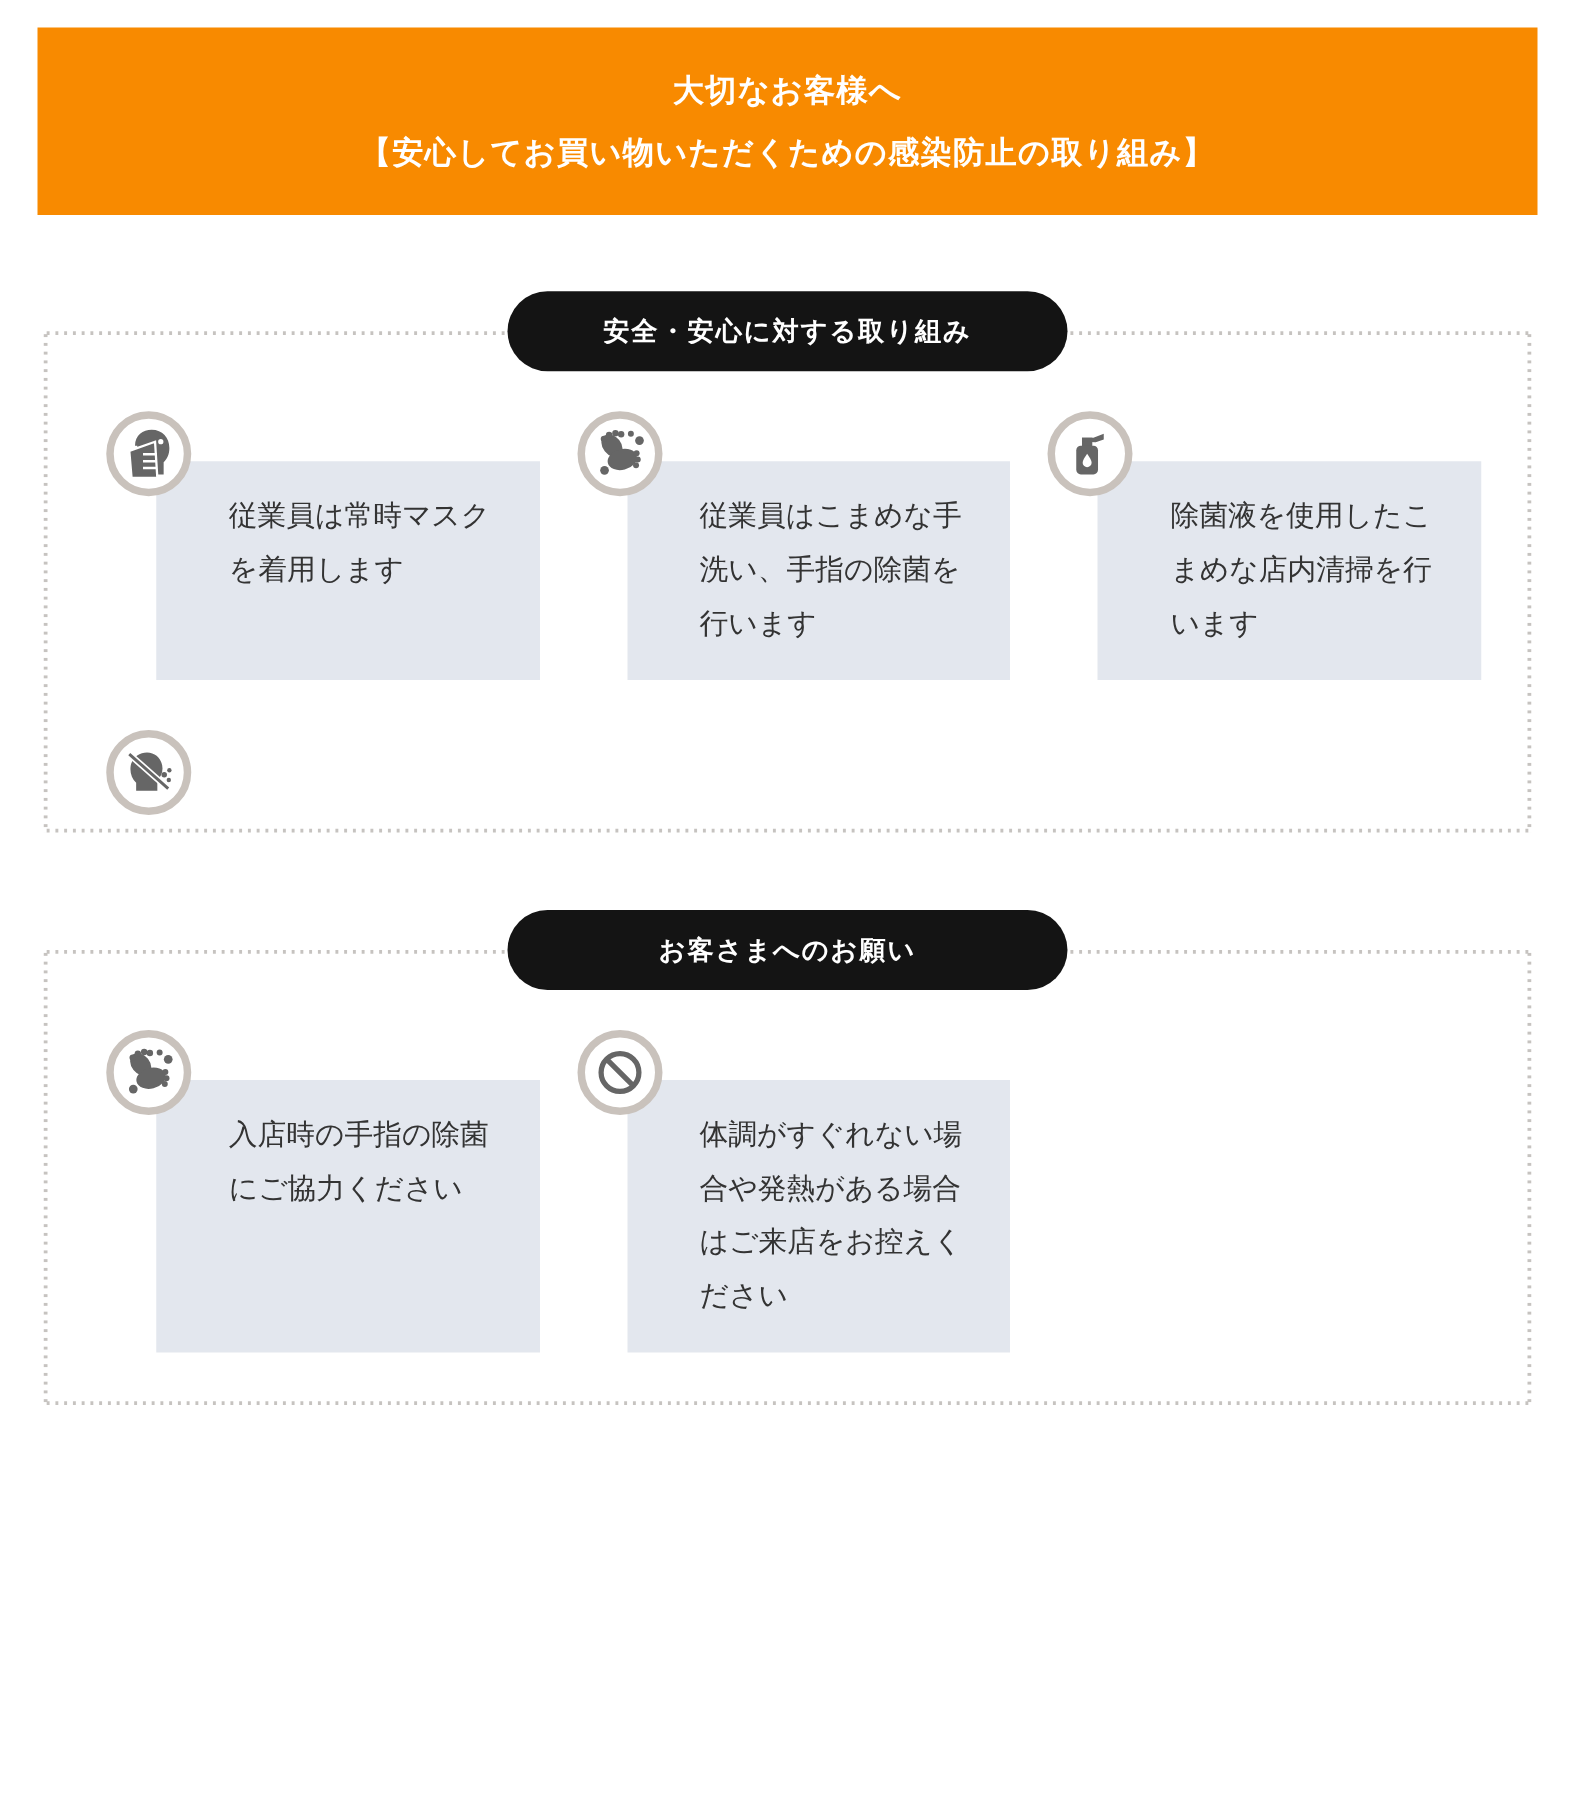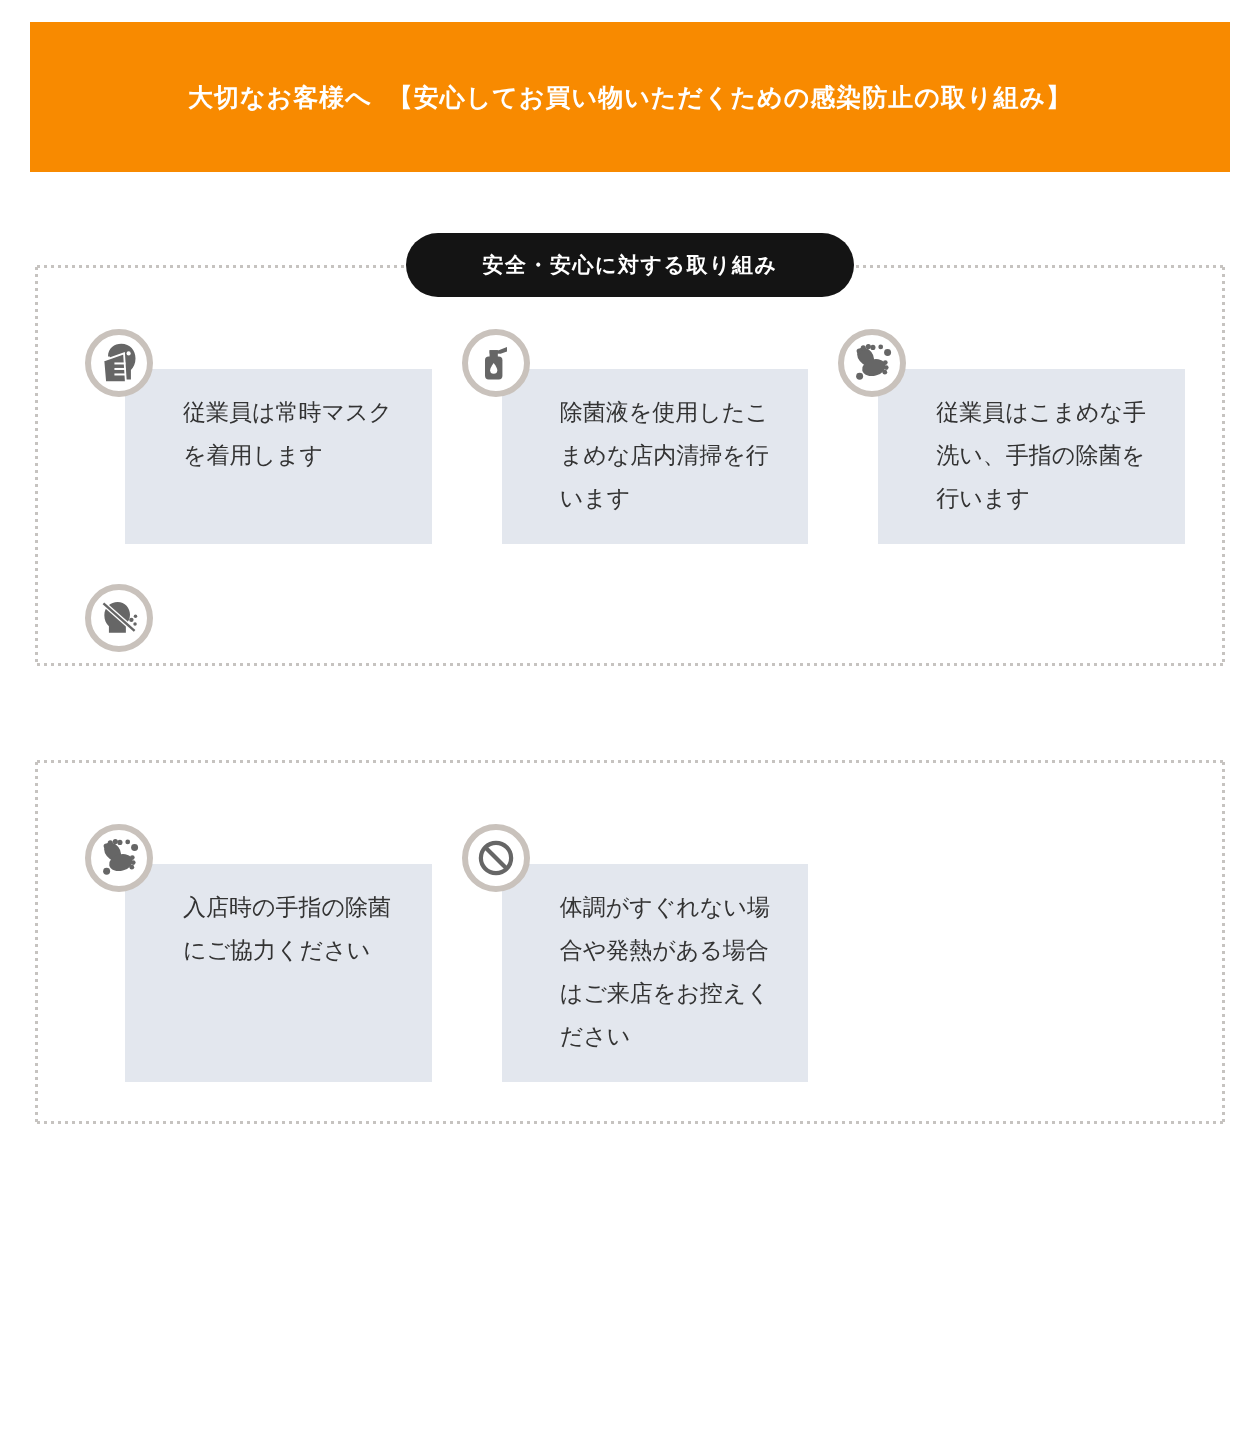--- a/index.html
+++ b/index.html
@@ -16,21 +16,21 @@
     color:var(--body-text);
     padding:22px 0 26px;
   }
 
   
   .banner{
     margin:0 30px;
     height:150px;
     background:var(--banner-bg);
     color:var(--banner-text);
-    display:flex;flex-direction:row;align-items:center;justify-content:center;
+    display:flex;flex-direction:column;align-items:center;justify-content:center;
     gap:16px;
     font-weight:bold;
     font-size:25px;
     letter-spacing:1px;
     text-align:center;
   }
 
   
   .panel{
     position:relative;
@@ -126,31 +126,78 @@
     </span>
     <div class="box">
       <p class="txt">従業員は常時マスクを着用します</p>
     </div>
   </div>
 
   <div class="item">
     <span class="icon-circle">
       <span class="icon">
             <svg viewBox="0 0 48 48" fill="currentColor">
+              <ellipse cx="17" cy="17" rx="8" ry="11" transform="rotate(-38 17 17)"></ellipse>
+              <circle cx="10" cy="11" r="2.8"></circle>
+              <circle cx="14.5" cy="7.5" r="2.8"></circle>
+              <circle cx="20" cy="6" r="2.8"></circle>
+              <circle cx="25" cy="7" r="2.8"></circle>
+              <ellipse cx="26" cy="29" rx="13" ry="9" transform="rotate(-14 26 29)"></ellipse>
+              <circle cx="38.5" cy="23.5" r="2.6"></circle>
+              <circle cx="39.5" cy="29" r="2.6"></circle>
+              <circle cx="38" cy="34" r="2.6"></circle>
+              <circle cx="33.5" cy="6.5" r="2.6"></circle>
+              <circle cx="41" cy="12.5" r="3.8"></circle>
+              <circle cx="10.5" cy="38.5" r="3.8"></circle>
+            </svg>
+          </span>
+    </span>
+    <div class="box">
+      <p class="txt">従業員はこまめな手洗い、手指の除菌を行います</p>
+    </div>
+  </div>
+
+  <div class="item">
+    <span class="icon-circle">
+      <span class="icon">
+            <svg viewBox="0 0 48 48" fill="currentColor">
               <rect x="17" y="10" width="9" height="8"></rect>
               <path d="M17 10h10l9-3.5v5L29 14l-12-.5z"></path>
               <rect x="12" y="17" width="19" height="25" rx="4"></rect>
               <path fill="#fff" d="M21.5 24c2.6 3.8 3.9 5.9 3.9 7.8a3.9 3.9 0 0 1-7.8 0c0-1.9 1.3-4 3.9-7.8z"></path>
             </svg>
           </span>
     </span>
     <div class="box">
       <p class="txt">除菌液を使用したこまめな店内清掃を行います</p>
     </div>
   </div>
+
+  <div class="item">
+    <span class="icon-circle">
+      <span class="icon">
+            <svg viewBox="0 0 48 48">
+              <path fill="currentColor" d="M8 21C8 12 15 6.5 22.5 6.5 30.5 6.5 36 13 36 20.5c0 4.5-1.8 7.5-4.5 10V40H13v-7C9.8 30 8 26 8 21z"></path>
+              <g fill="currentColor">
+                <circle cx="37.5" cy="26" r="2.4"></circle>
+                <circle cx="42" cy="22" r="1.9"></circle>
+                <circle cx="41.5" cy="30.5" r="1.9"></circle>
+              </g>
+              <path stroke="#fff" stroke-width="5.5" d="M7 8L41 38"></path>
+              <path stroke="currentColor" stroke-width="2.6" d="M7 8L41 38"></path>
+            </svg>
+          </span>
+    </span>
+  </div>
+</div>
+</section>
+
+<section class="panel second">
+  <div class="pill">お客さまへのお願い</div>
+  <div class="items">
 
   <div class="item">
     <span class="icon-circle">
       <span class="icon">
             <svg viewBox="0 0 48 48" fill="currentColor">
               <ellipse cx="17" cy="17" rx="8" ry="11" transform="rotate(-38 17 17)"></ellipse>
               <circle cx="10" cy="11" r="2.8"></circle>
               <circle cx="14.5" cy="7.5" r="2.8"></circle>
               <circle cx="20" cy="6" r="2.8"></circle>
               <circle cx="25" cy="7" r="2.8"></circle>
@@ -158,66 +205,20 @@
               <circle cx="38.5" cy="23.5" r="2.6"></circle>
               <circle cx="39.5" cy="29" r="2.6"></circle>
               <circle cx="38" cy="34" r="2.6"></circle>
               <circle cx="33.5" cy="6.5" r="2.6"></circle>
               <circle cx="41" cy="12.5" r="3.8"></circle>
               <circle cx="10.5" cy="38.5" r="3.8"></circle>
             </svg>
           </span>
     </span>
     <div class="box">
-      <p class="txt">従業員はこまめな手洗い、手指の除菌を行います</p>
-    </div>
-  </div>
-
-  <div class="item">
-    <span class="icon-circle">
-      <span class="icon">
-            <svg viewBox="0 0 48 48">
-              <path fill="currentColor" d="M8 21C8 12 15 6.5 22.5 6.5 30.5 6.5 36 13 36 20.5c0 4.5-1.8 7.5-4.5 10V40H13v-7C9.8 30 8 26 8 21z"></path>
-              <g fill="currentColor">
-                <circle cx="37.5" cy="26" r="2.4"></circle>
-                <circle cx="42" cy="22" r="1.9"></circle>
-                <circle cx="41.5" cy="30.5" r="1.9"></circle>
-              </g>
-              <path stroke="#fff" stroke-width="5.5" d="M7 8L41 38"></path>
-              <path stroke="currentColor" stroke-width="2.6" d="M7 8L41 38"></path>
-            </svg>
-          </span>
-    </span>
-  </div>
-</div>
-</section>
-
-<section class="panel second">
-  <div class="items">
-
-  <div class="item">
-    <span class="icon-circle">
-      <span class="icon">
-            <svg viewBox="0 0 48 48" fill="currentColor">
-              <ellipse cx="17" cy="17" rx="8" ry="11" transform="rotate(-38 17 17)"></ellipse>
-              <circle cx="10" cy="11" r="2.8"></circle>
-              <circle cx="14.5" cy="7.5" r="2.8"></circle>
-              <circle cx="20" cy="6" r="2.8"></circle>
-              <circle cx="25" cy="7" r="2.8"></circle>
-              <ellipse cx="26" cy="29" rx="13" ry="9" transform="rotate(-14 26 29)"></ellipse>
-              <circle cx="38.5" cy="23.5" r="2.6"></circle>
-              <circle cx="39.5" cy="29" r="2.6"></circle>
-              <circle cx="38" cy="34" r="2.6"></circle>
-              <circle cx="33.5" cy="6.5" r="2.6"></circle>
-              <circle cx="41" cy="12.5" r="3.8"></circle>
-              <circle cx="10.5" cy="38.5" r="3.8"></circle>
-            </svg>
-          </span>
-    </span>
-    <div class="box">
       <p class="txt">入店時の手指の除菌にご協力ください</p>
     </div>
   </div>
 
   <div class="item">
     <span class="icon-circle">
       <span class="icon">
             <svg viewBox="0 0 48 48" fill="none" stroke="currentColor" stroke-width="4.6">
               <circle cx="24" cy="24" r="16.5"></circle>
               <path d="M12.5 12.5L35.5 35.5"></path>

